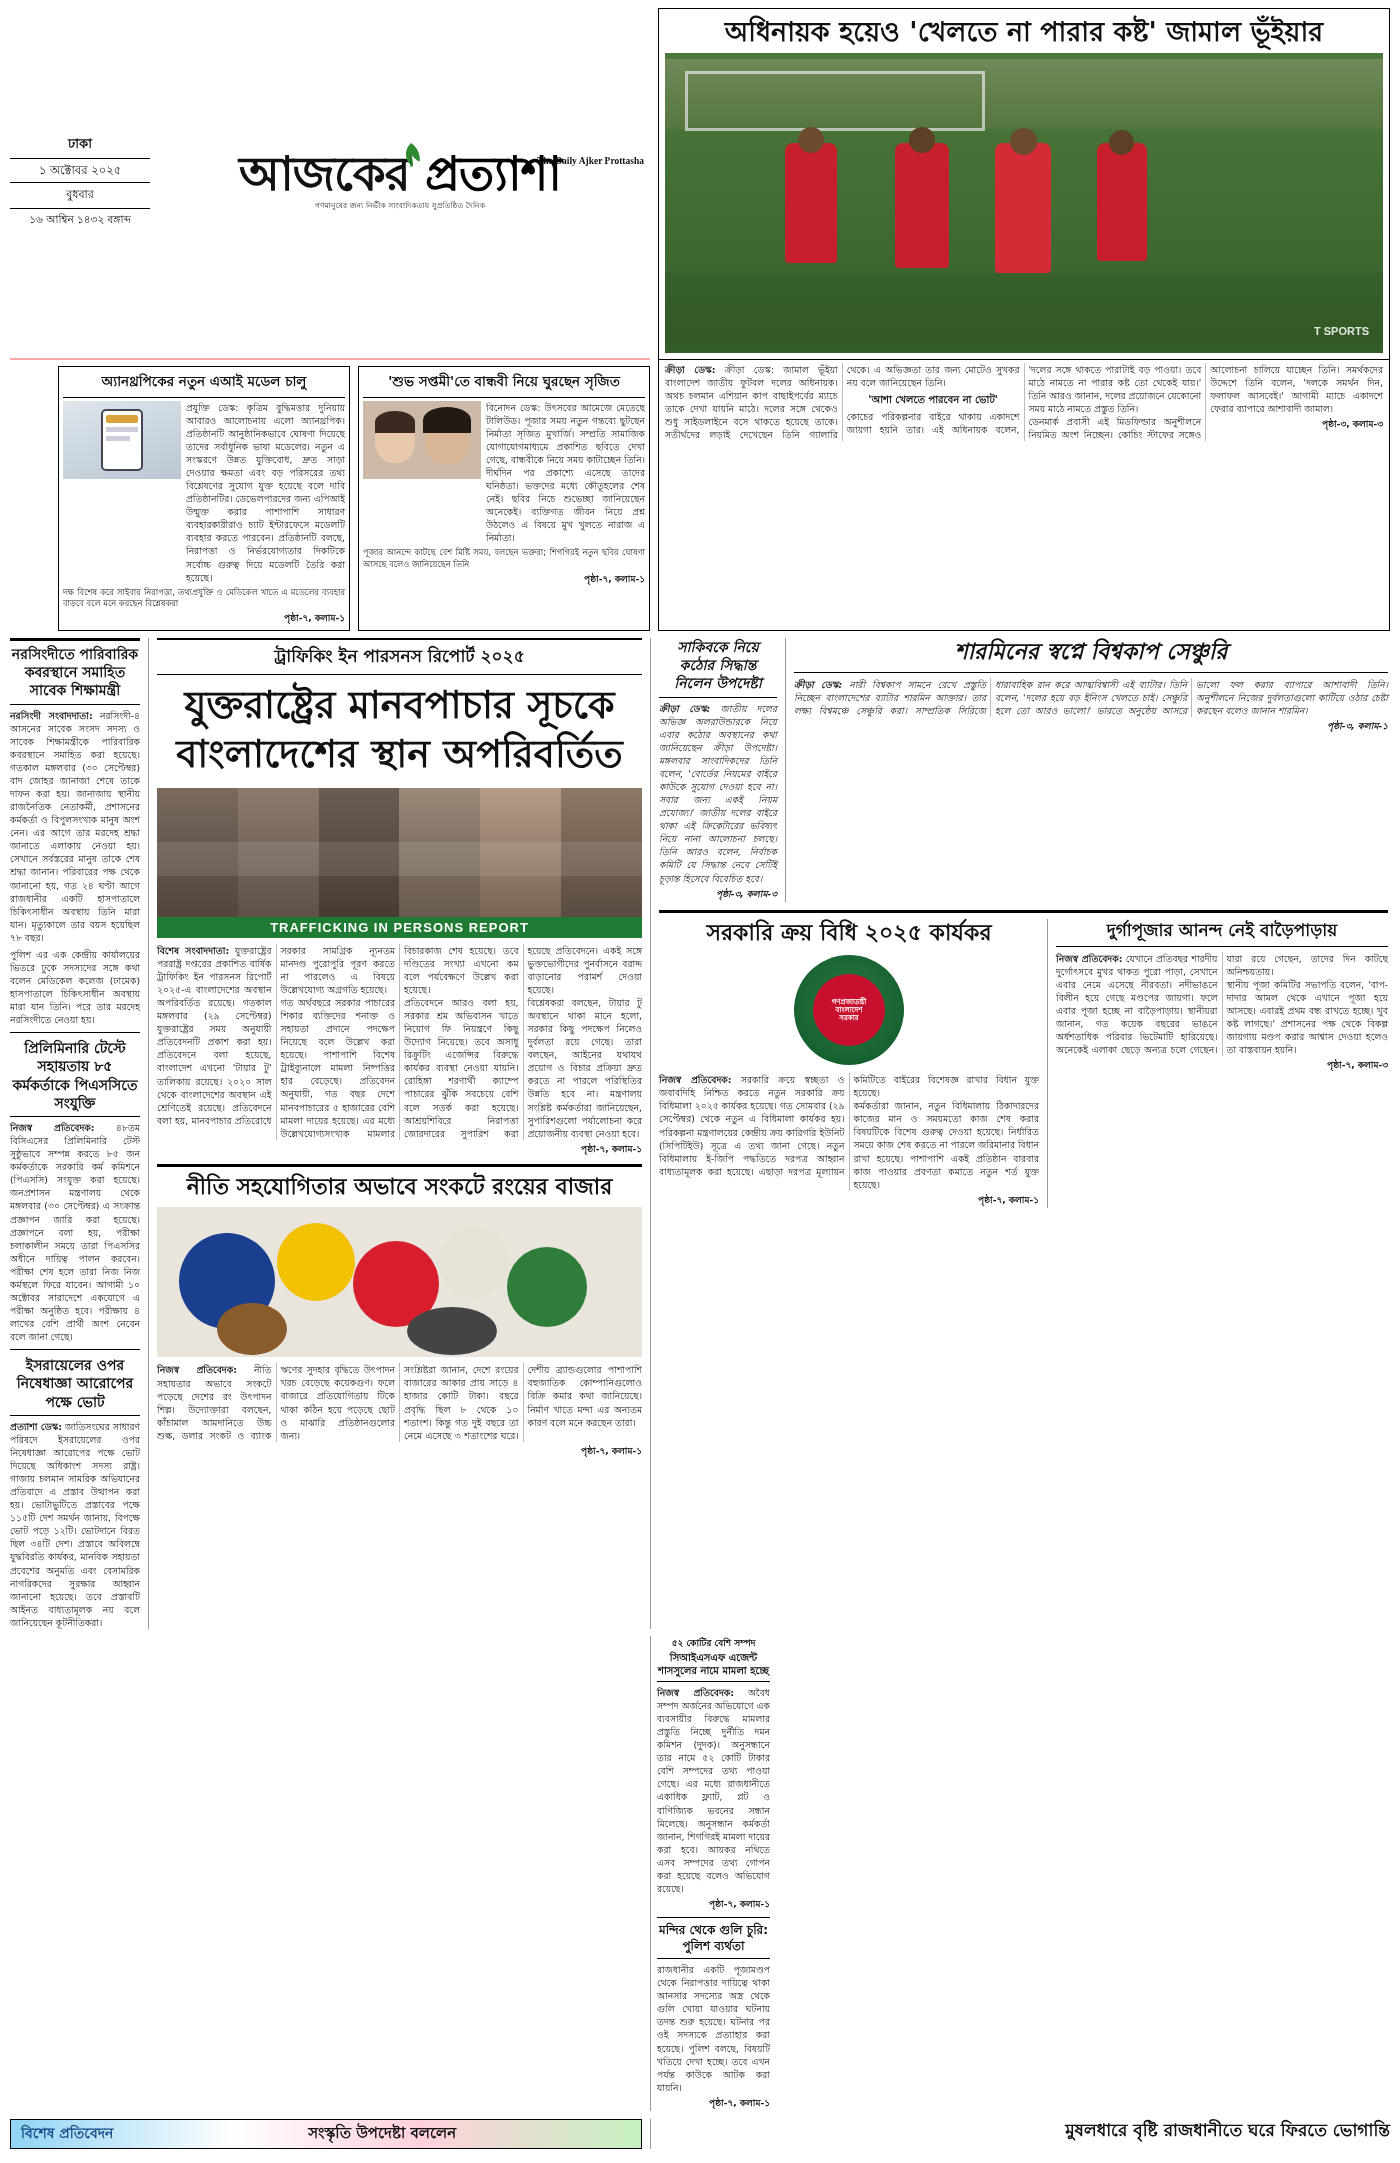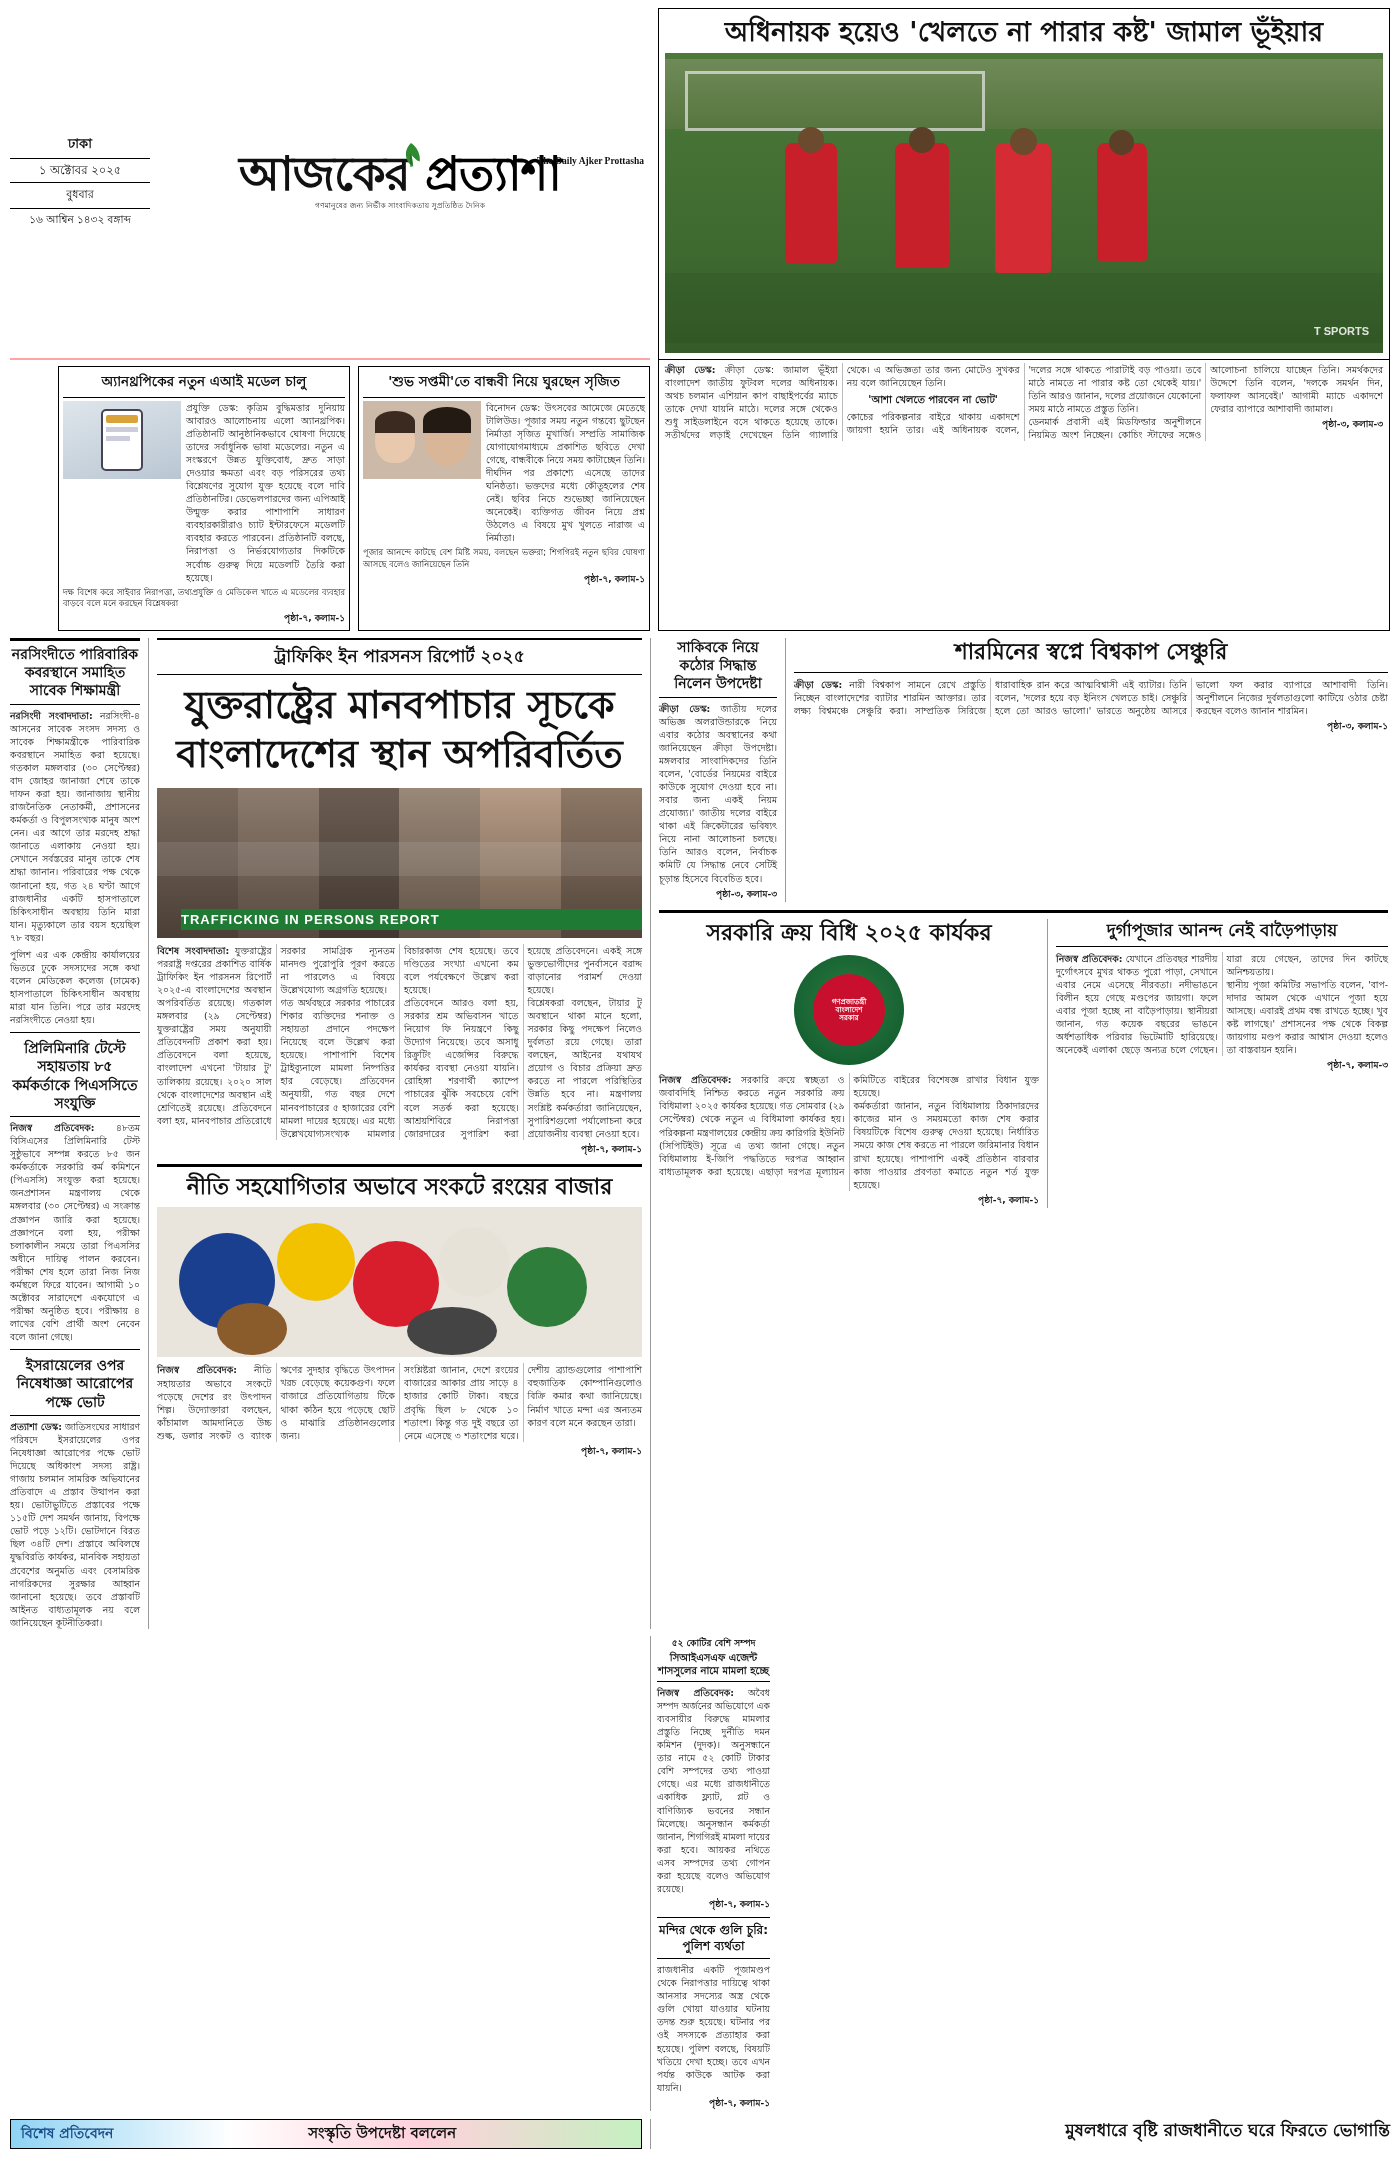--- a/index.html
+++ b/index.html
@@ -155,25 +155,24 @@
 
   .img-traffick {
     position: relative; width: 100%; height: 150px; overflow: hidden;
     background: linear-gradient(180deg,#6a5a52,#3e342f);
   }
   .img-traffick .eyes { display:flex; height: 100%; }
   .img-traffick .eyes i {
     flex:1; display:block; height:100%;
   }
   .trf-label {
-    position:absolute; left:0; bottom:8px; width:100%;
-    background:#1f7a33; color:#fff; 
+    position:absolute; left:0; bottom:0; width:100%;
+    background:#1f7a33; color:#fff; text-align:center;
     font-size:13px; font-weight:bold; letter-spacing:1px; padding:3px 0;
     font-family: "Liberation Sans", sans-serif;
-    margin-left: 24px;
   }
 
   .paint-img { width:100%; height:150px; background:#e9e4dc; position:relative; overflow:hidden;}
   .blob { position:absolute; border-radius:50%; }
 
   .govt-seal {
     width: 110px; height: 110px; border-radius: 50%;
     background: radial-gradient(circle at 50% 45%, #2d7d46 0%, #166130 70%, #0d4b24 100%);
     margin: 8px auto; position: relative; color: #fff;
     display:flex; align-items:center; justify-content:center; text-align:center;
@@ -374,21 +373,21 @@
           <span class="byline">নিজস্ব প্রতিবেদক:</span>
           <span>নীতি সহায়তার অভাবে সংকটে পড়েছে দেশের রং উৎপাদন শিল্প। উদ্যোক্তারা বলছেন, কাঁচামাল আমদানিতে উচ্চ শুল্ক, ডলার সংকট ও ব্যাংক ঋণের সুদহার বৃদ্ধিতে উৎপাদন খরচ বেড়েছে কয়েকগুণ। ফলে বাজারে প্রতিযোগিতায় টিকে থাকা কঠিন হয়ে পড়েছে ছোট ও মাঝারি প্রতিষ্ঠানগুলোর জন্য।</span>
         </div>
         <div class="body-text bn">সংশ্লিষ্টরা জানান, দেশে রংয়ের বাজারের আকার প্রায় সাড়ে ৪ হাজার কোটি টাকা। বছরে প্রবৃদ্ধি ছিল ৮ থেকে ১০ শতাংশ। কিন্তু গত দুই বছরে তা নেমে এসেছে ৩ শতাংশের ঘরে। দেশীয় ব্র্যান্ডগুলোর পাশাপাশি বহুজাতিক কোম্পানিগুলোও বিক্রি কমার কথা জানিয়েছে। নির্মাণ খাতে মন্দা এর অন্যতম কারণ বলে মনে করছেন তারা।</div>
       </div>
       <span class="jump bn">পৃষ্ঠা-৭, কলাম-১</span>
     </div>
 
     <div class="col-right vline" style="padding-left:8px;">
 
-      <div style="display:flex;gap:8px;">
+      <div style="display:flex;gap:8px;font-style:italic;">
         <div style="width:118px;">
           <div class="hdr-sm bn">সাকিবকে নিয়ে কঠোর সিদ্ধান্ত নিলেন উপদেষ্টা</div>
           <div class="rule" style="margin:4px 0;"></div>
           <div class="body-text bn">
             <span class="byline">ক্রীড়া ডেস্ক:</span>
             <span>জাতীয় দলের অভিজ্ঞ অলরাউন্ডারকে নিয়ে এবার কঠোর অবস্থানের কথা জানিয়েছেন ক্রীড়া উপদেষ্টা। মঙ্গলবার সাংবাদিকদের তিনি বলেন, 'বোর্ডের নিয়মের বাইরে কাউকে সুযোগ দেওয়া হবে না। সবার জন্য একই নিয়ম প্রযোজ্য।' জাতীয় দলের বাইরে থাকা এই ক্রিকেটারের ভবিষ্যৎ নিয়ে নানা আলোচনা চলছে। তিনি আরও বলেন, নির্বাচক কমিটি যে সিদ্ধান্ত নেবে সেটিই চূড়ান্ত হিসেবে বিবেচিত হবে।</span>
           </div>
           <span class="jump bn">পৃষ্ঠা-৩, কলাম-৩</span>
         </div>
 

